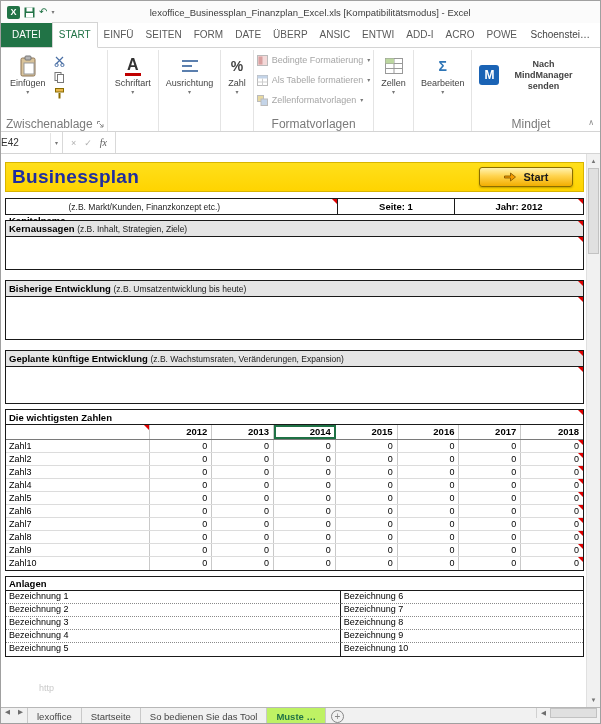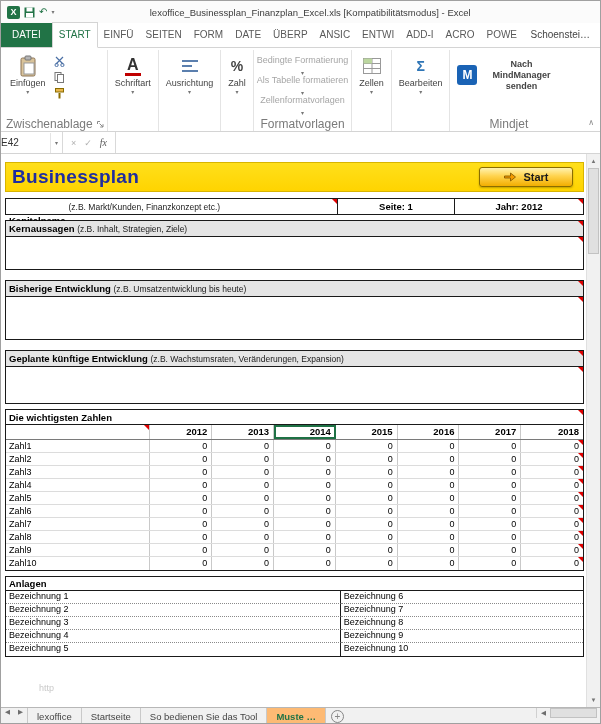--- a/index.html
+++ b/index.html
@@ -25,21 +25,21 @@
   .ribbon{height:84px;background:#fff;border-bottom:1px solid #d4d4d4;display:flex;padding:2px 2px 0 2px;position:relative;flex:0 0 auto;}
   .rgroup{display:flex;flex-direction:column;border-right:1px solid #e4e4e4;padding:1px 3px 0 3px;position:relative;}
   .gcontent{flex:1;display:flex;align-items:flex-start;gap:2px;}
   .glabel{height:14px;font-size:12px;color:#7a7a7a;text-align:center;white-space:nowrap;display:flex;align-items:center;justify-content:center;gap:4px;}
   .bigbtn{display:flex;flex-direction:column;align-items:center;font-size:9px;color:#444;padding:3px 4px 0 4px;cursor:default;}
   .bigbtn .ic{height:24px;display:flex;align-items:center;justify-content:center;}
   .bigbtn .lbl{text-align:center;line-height:1.15;white-space:nowrap;}
   .car{font-size:6px;color:#777;line-height:8px;}
   .smallcol{display:flex;flex-direction:column;gap:3px;padding-top:4px;}
   .sbtn{width:16px;height:13px;display:flex;align-items:center;justify-content:center;cursor:default;}
-  .stylerow{display:flex;align-items:center;gap:4px;font-size:9px;color:#a6a6a6;height:18px;white-space:nowrap;cursor:default;flex-direction:column;}
+  .stylerow{display:flex;align-items:center;gap:4px;font-size:9px;color:#a6a6a6;height:18px;white-space:nowrap;cursor:default;}
   .mindbtn{display:flex;align-items:center;gap:5px;padding:8px 4px 0 4px;cursor:default;}
   .mindbtn .txt{font-size:9px;color:#444;width:78px;text-align:center;line-height:1.2;font-weight:bold;}
   .mind-ic{width:20px;height:20px;background:#1a63b5;border-radius:3px;color:#fff;font-size:12px;font-weight:bold;display:flex;align-items:center;justify-content:center;}
   .fontA{font-size:16px;font-weight:bold;color:#333;line-height:16px;border-bottom:3px solid #c00000;padding:0 2px;}
   .pct{font-size:14px;font-weight:bold;color:#444;}
   .sigma{font-size:14px;font-weight:bold;color:#2e75b6;}
   .collapse{position:absolute;right:6px;bottom:4px;font-size:8px;color:#8a8a8a;cursor:default;}
 
   
   .formula-bar{height:22px;display:flex;align-items:stretch;border-bottom:1px solid #d4d4d4;background:#fff;flex:0 0 auto;}
@@ -105,21 +105,21 @@
   .varrow{height:14px;display:flex;align-items:center;justify-content:center;font-size:6px;color:#757575;}
   .vthumb{height:86px;background:#e0e0e0;border:1px solid #c2c2c2;margin:0 1px;}
   .vtrack{flex:1;}
 
   
   .tabbar{height:16px;background:#f1f1f1;border-top:1px solid #b7b7b7;display:flex;align-items:flex-start;flex:0 0 auto;}
   .tnav{display:flex;align-items:center;font-size:6.5px;color:#6e6e6e;padding:0 4px;cursor:default;}
   .tabs{display:flex;align-items:stretch;}
   .stab{padding:0 9px;line-height:17px;font-size:9.5px;color:#444;border-right:1px solid #c9c9c9;white-space:nowrap;cursor:default;}
   .tabs .stab:first-child{border-left:1px solid #c9c9c9;}
-  .stab.active{background:#fdba74;color:#217346;font-weight:bold;}
+  .stab.active{background:#bef264;color:#217346;font-weight:bold;}
   .addsheet{width:13px;height:13px;border-radius:50%;border:1px solid #868686;color:#868686;font-size:10px;line-height:11px;text-align:center;margin:2px 5px;cursor:default;}
   .spacer{flex:1;}
   .hscroll{width:64px;display:flex;align-items:center;border-left:1px solid #d0d0d0;}
   .hthumb{flex:1;height:10px;background:#e0e0e0;border:1px solid #c2c2c2;margin:0 3px 0 0;}
 </style>
 </head>
 <body>
 
 <div class="window">
 

